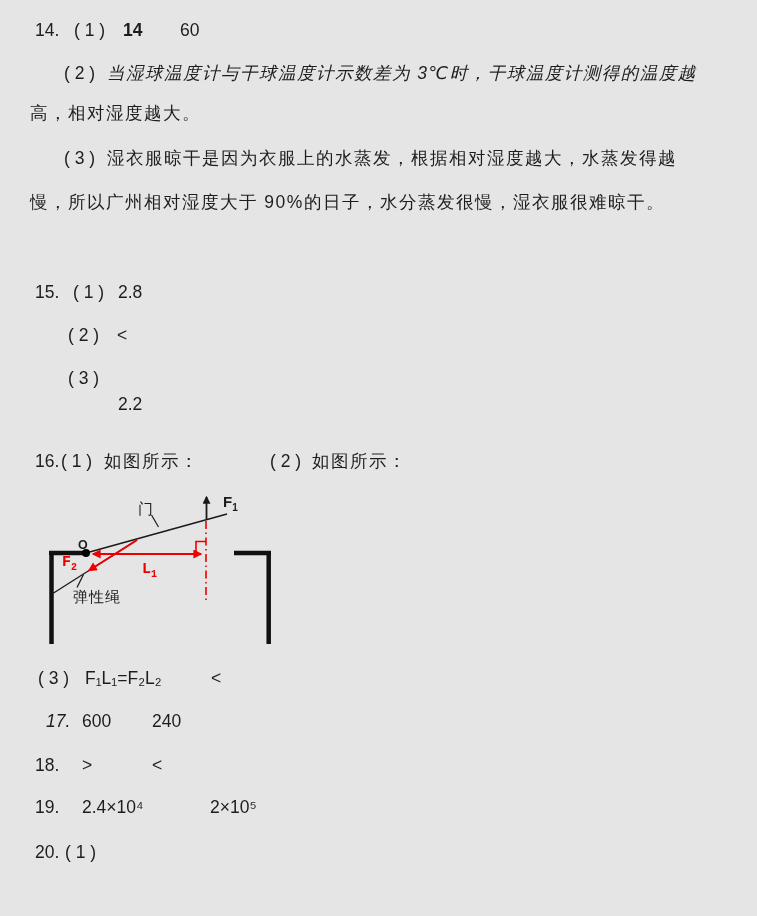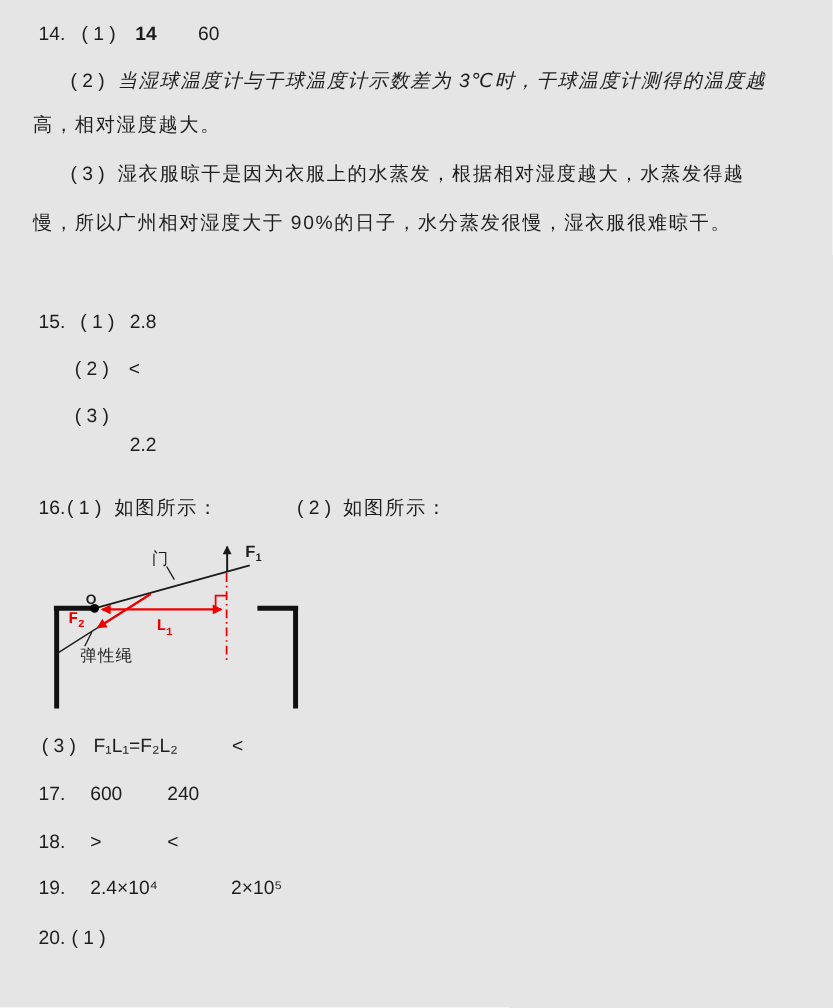--- a/index.html
+++ b/index.html
@@ -106,21 +106,21 @@
 
   
   <div class="q">
     <span class="t" style="left:38px;top:668px;">( 3 )</span>
     <span class="t" style="left:85px;top:668px;">F₁L₁=F₂L₂</span>
     <span class="t" style="left:211px;top:668px;">&lt;</span>
   </div>
 
   
   <div class="q">
-    <span class="t" style="left:35px;top:711px;">17.</span>
+    <span class="t" style="left:46px;top:711px;font-style:italic;">17.</span>
     <span class="t" style="left:82px;top:711px;">600</span>
     <span class="t" style="left:152px;top:711px;">240</span>
   </div>
 
   
   <div class="q">
     <span class="t" style="left:35px;top:755px;">18.</span>
     <span class="t" style="left:82px;top:755px;">&gt;</span>
     <span class="t" style="left:152px;top:755px;">&lt;</span>
   </div>

